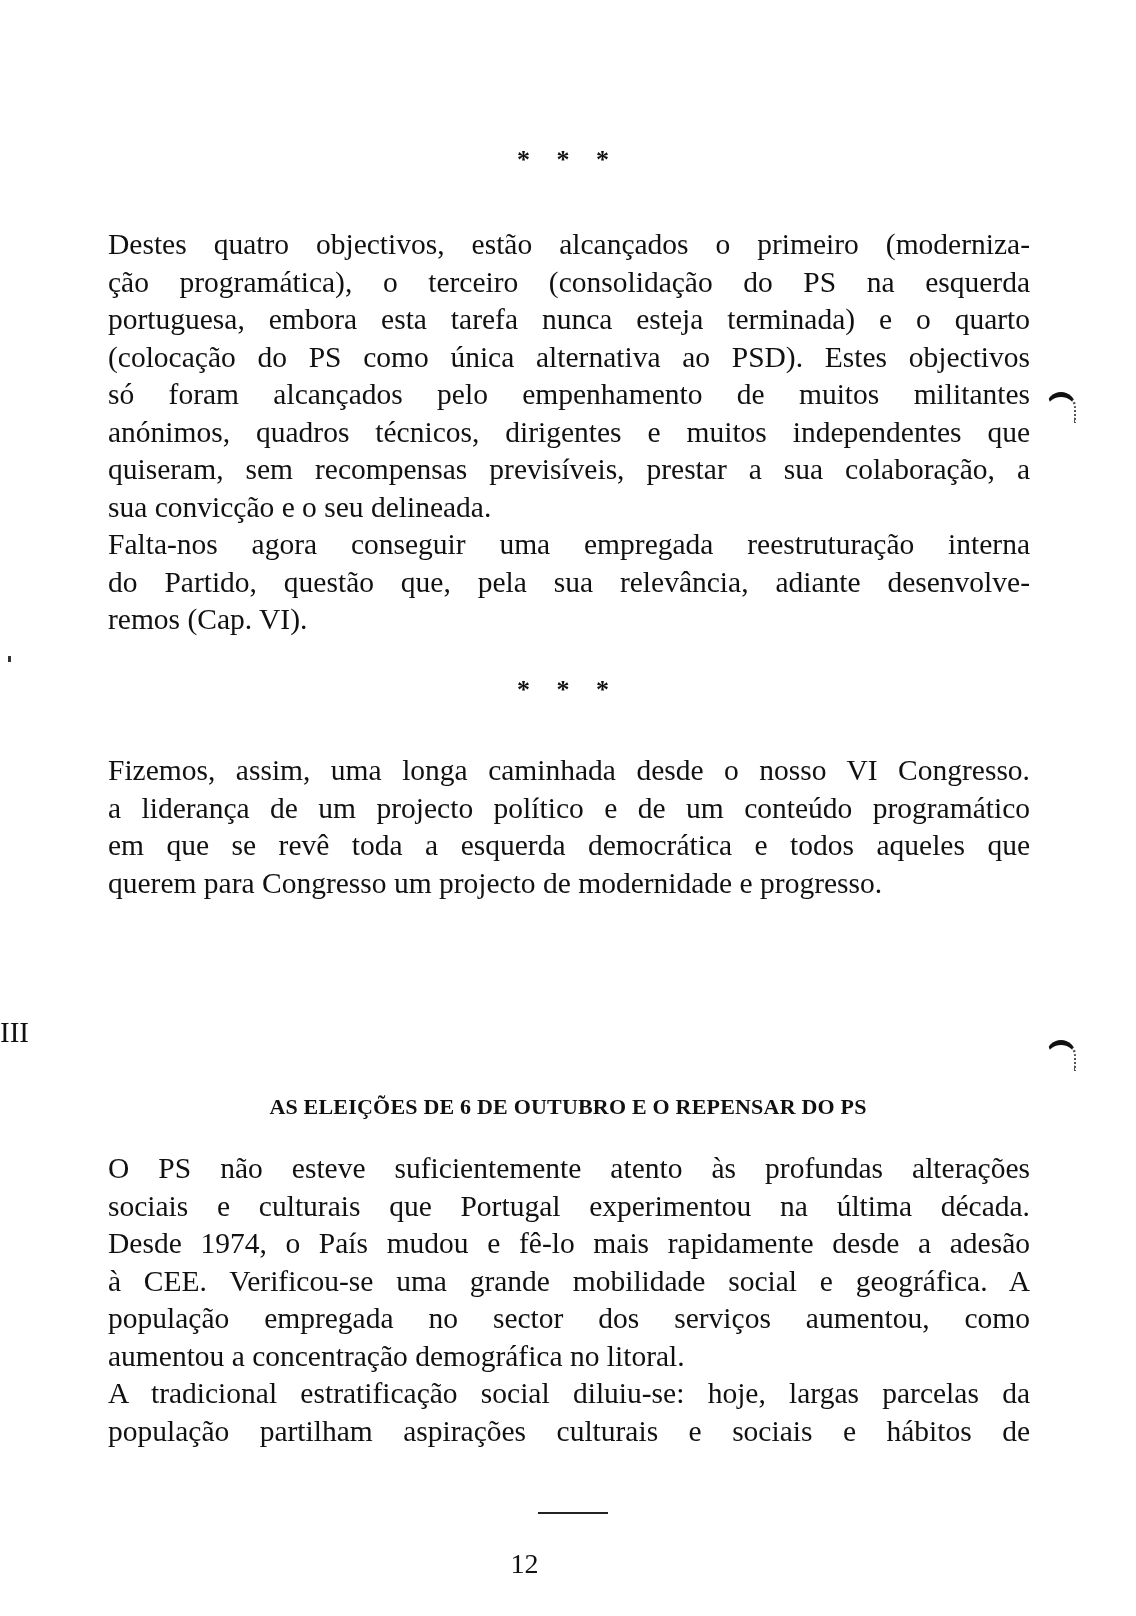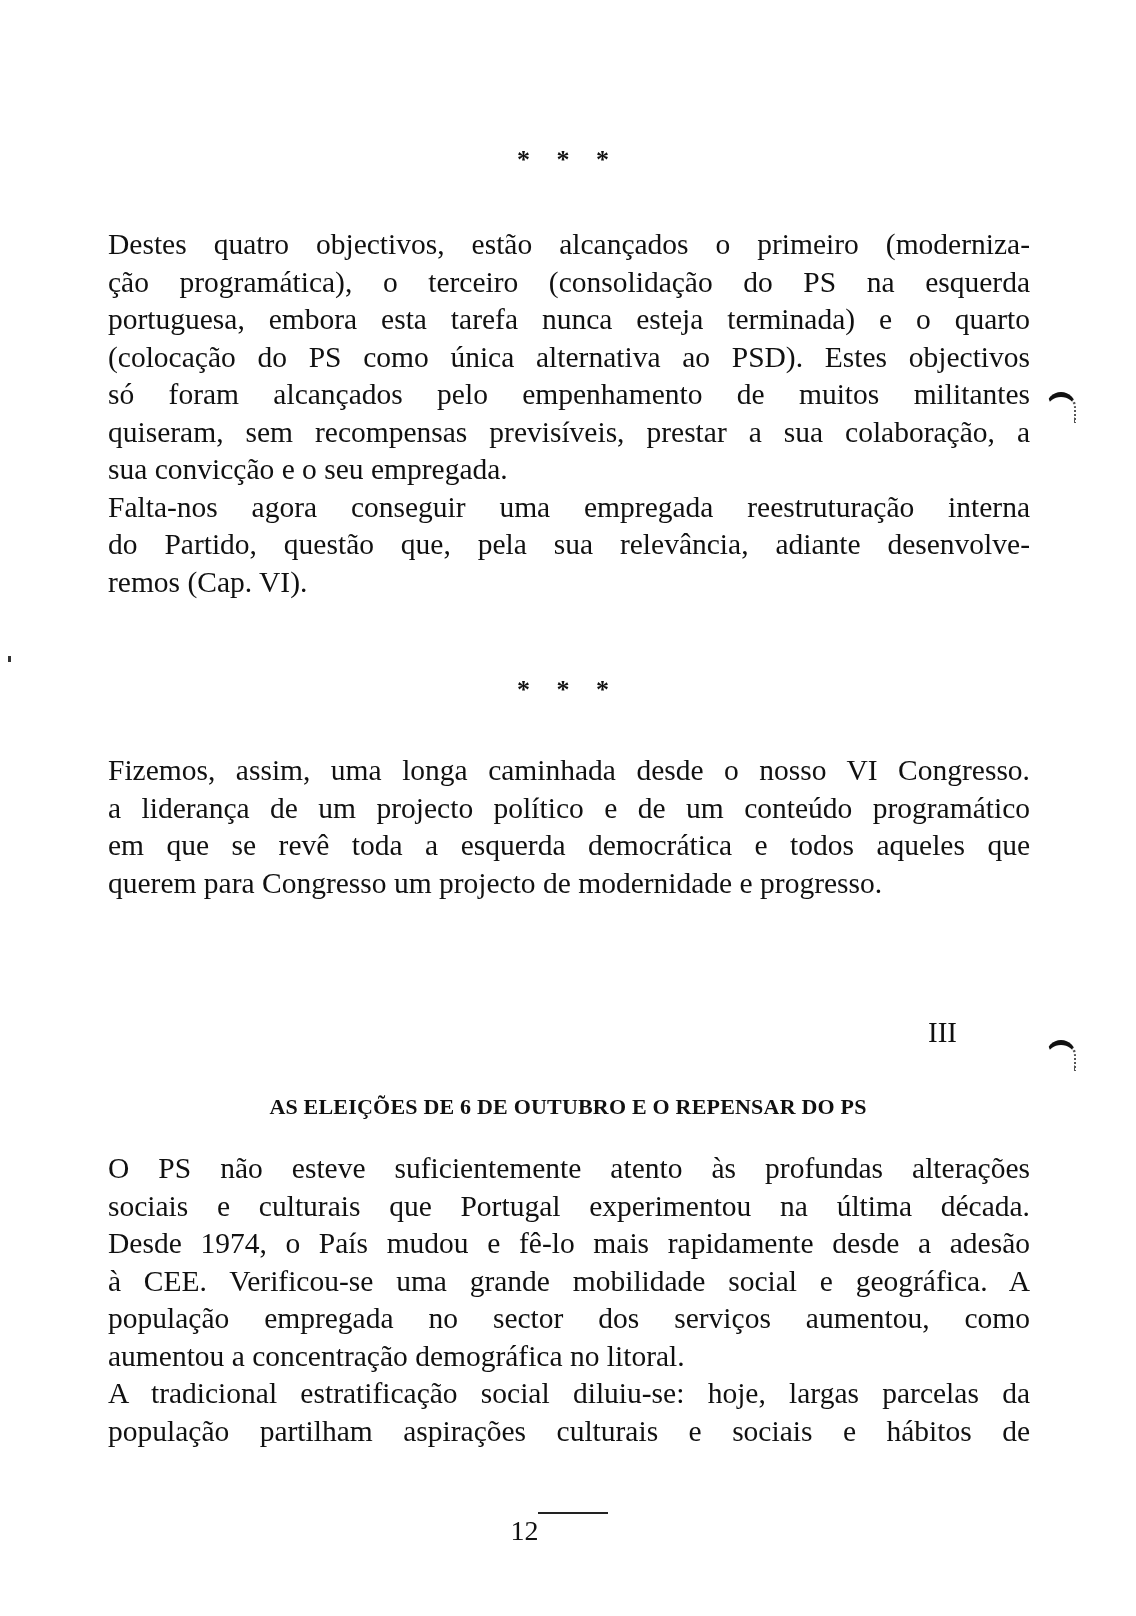--- a/index.html
+++ b/index.html
@@ -46,40 +46,41 @@
       text-align-last: justify;
       white-space: nowrap;
       overflow: visible;
     }
     .para .line.last {
       text-align-last: left;
     }
     .chapter-number {
       position: absolute;
       left: 0; width: 957px;
-      text-align: right;
+      text-align: left;
       font-size: 29px;
       line-height: 32px;
     }
     .chapter-title {
       position: absolute;
       left: 0; width: 1136px;
       text-align: center;
       font-family: "Liberation Serif", "DejaVu Serif", serif;
       font-weight: bold;
       font-size: 22px;
       line-height: 26px;
       letter-spacing: 0.2px;
     }
     .page-number {
       position: absolute;
       left: 0; width: 1049px;
       text-align: center;
       font-size: 28px;
       line-height: 30px;
+      margin-top: 33px;
     }
     .page-number-rule {
       position: absolute;
       left: 538px;
       width: 70px;
       height: 2px;
       background: #222;
     }
     .margin-mark {
       position: absolute;
@@ -102,22 +103,23 @@
 
   <div class="separator" style="top:150px;">* * *</div>
 
   <div class="column" style="top:226px;">
     <p class="para">
       <span class="line">Destes quatro objectivos, estão alcançados o primeiro (moderniza-</span>
       <span class="line">ção programática), o terceiro (consolidação do PS na esquerda</span>
       <span class="line">portuguesa, embora esta tarefa nunca esteja terminada) e o quarto</span>
       <span class="line">(colocação do PS como única alternativa ao PSD). Estes objectivos</span>
       <span class="line">só foram alcançados pelo empenhamento de muitos militantes</span>
+      <span class="line">anónimos, quadros técnicos, dirigentes e muitos independentes que</span>
       <span class="line">quiseram, sem recompensas previsíveis, prestar a sua colaboração, a</span>
-      <span class="line last">sua convicção e o seu empregada.</span>
+      <span class="line last">sua convicção e o seu delineada.</span>
     </p>
     <p class="para">
       <span class="line">Falta-nos agora conseguir uma empregada reestruturação interna</span>
       <span class="line">do Partido, questão que, pela sua relevância, adiante desenvolve-</span>
       <span class="line last">remos (Cap. VI).</span>
     </p>
   </div>
 
   <div class="separator" style="top:680px;">* * *</div>
 

